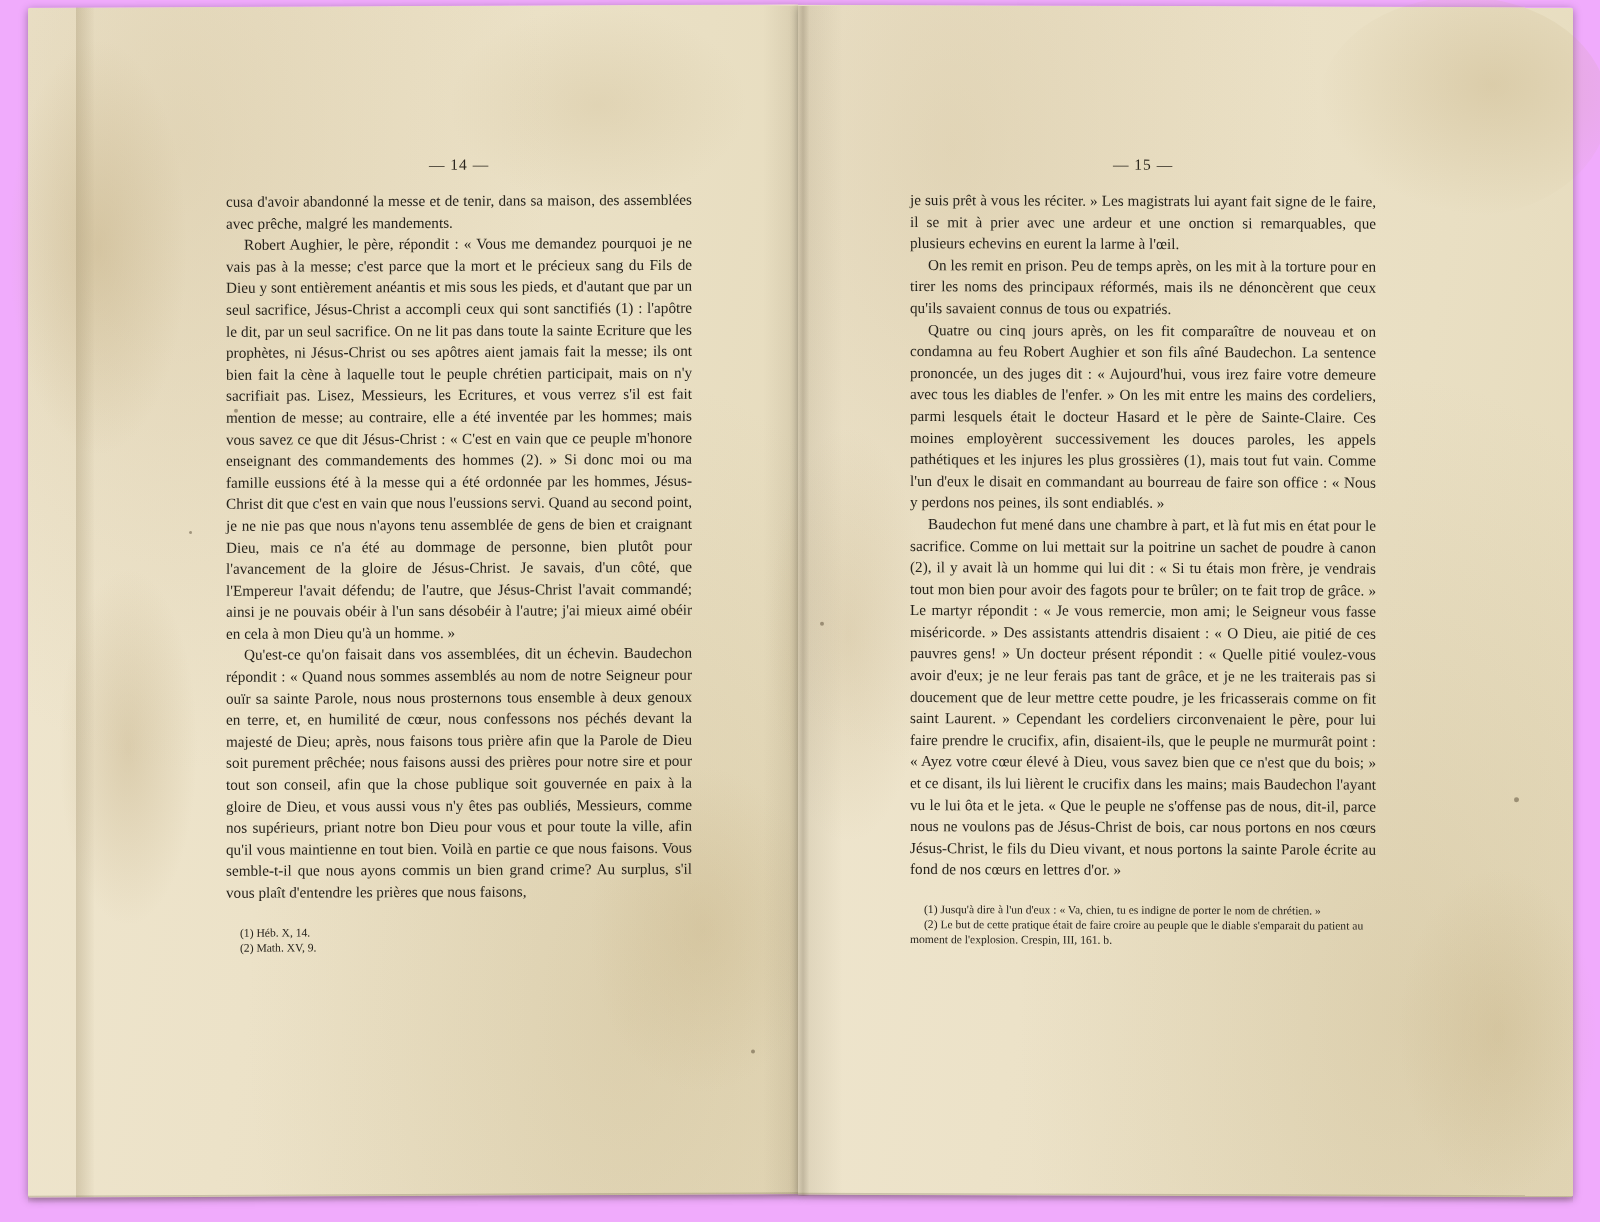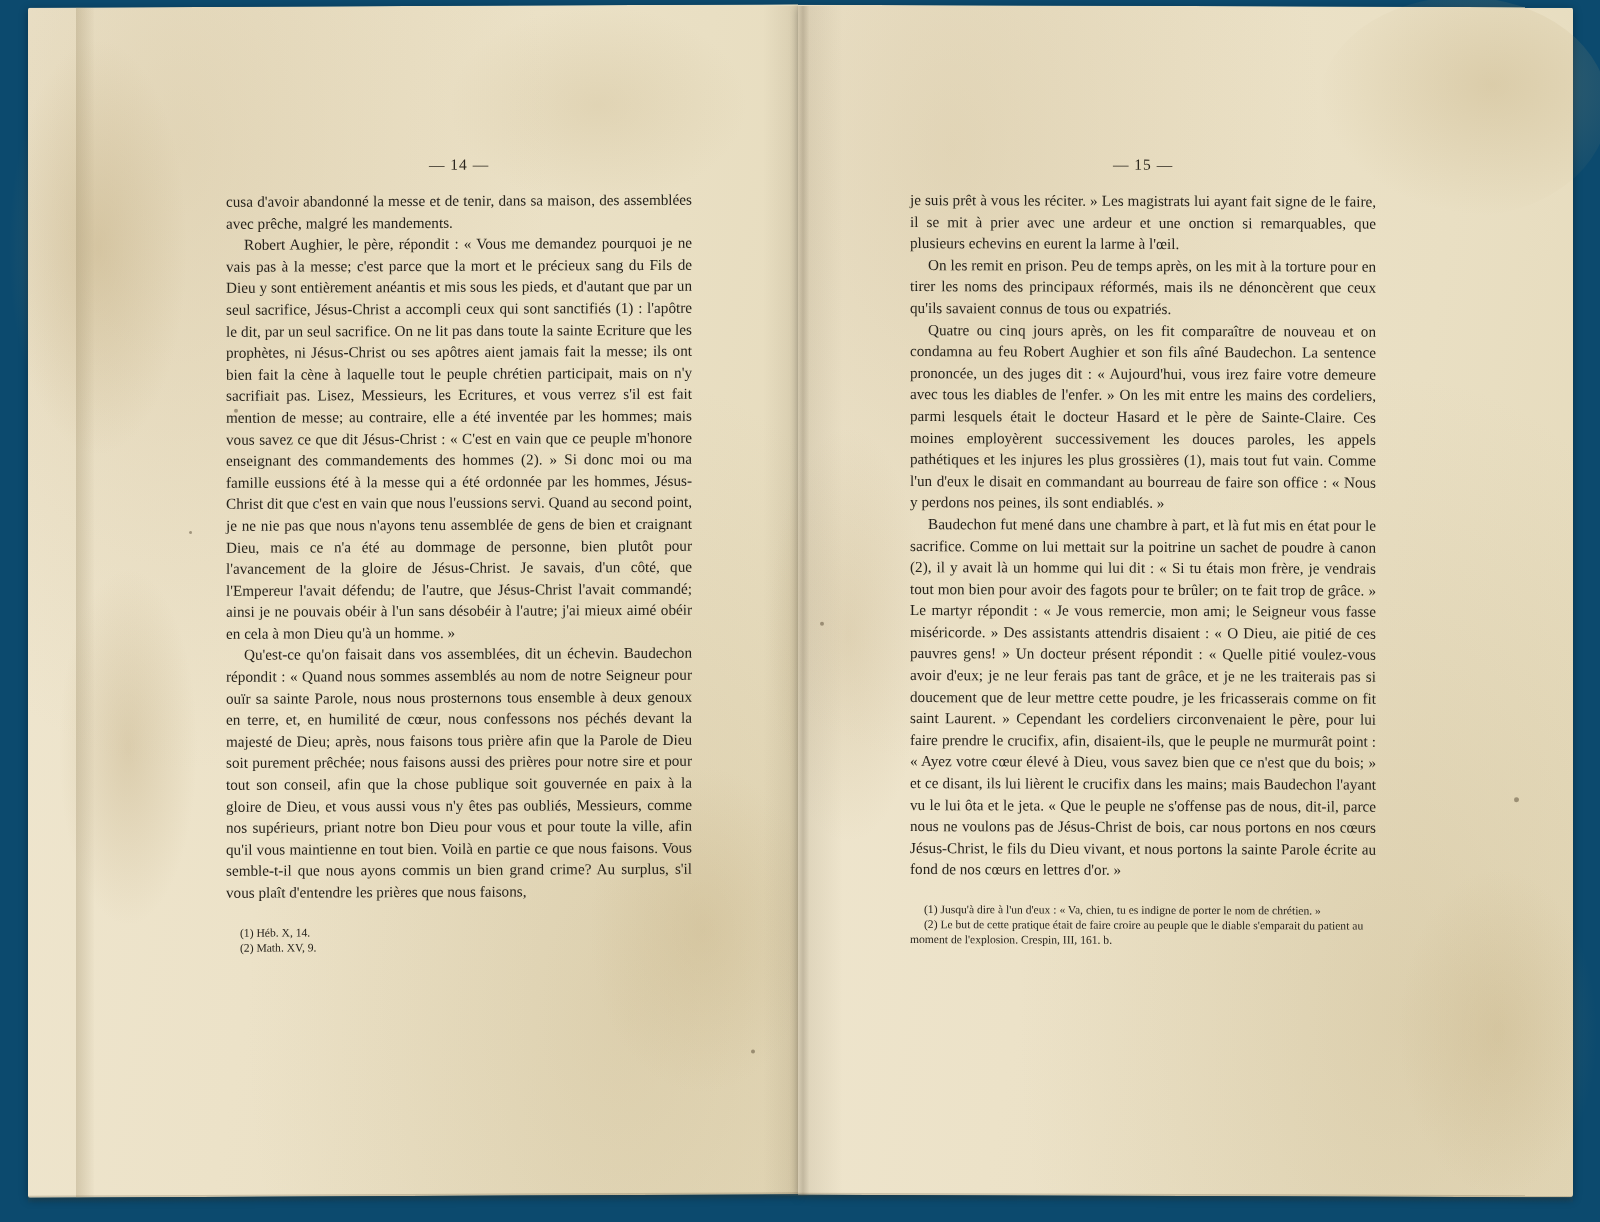--- a/index.html
+++ b/index.html
@@ -10,21 +10,21 @@
   body {
     width: 1600px;
     height: 1222px;
     overflow: hidden;
     font-family: "Liberation Serif", serif;
   }
   #book {
     position: relative;
     width: 1600px;
     height: 1222px;
-    background: #0c4a6e;
+    background: #f0abfc;
   }
   
   .spread {
     position: absolute;
     left: 28px;
     top: 6px;
     width: 1545px;
     height: 1200px;
   }
   .page {

